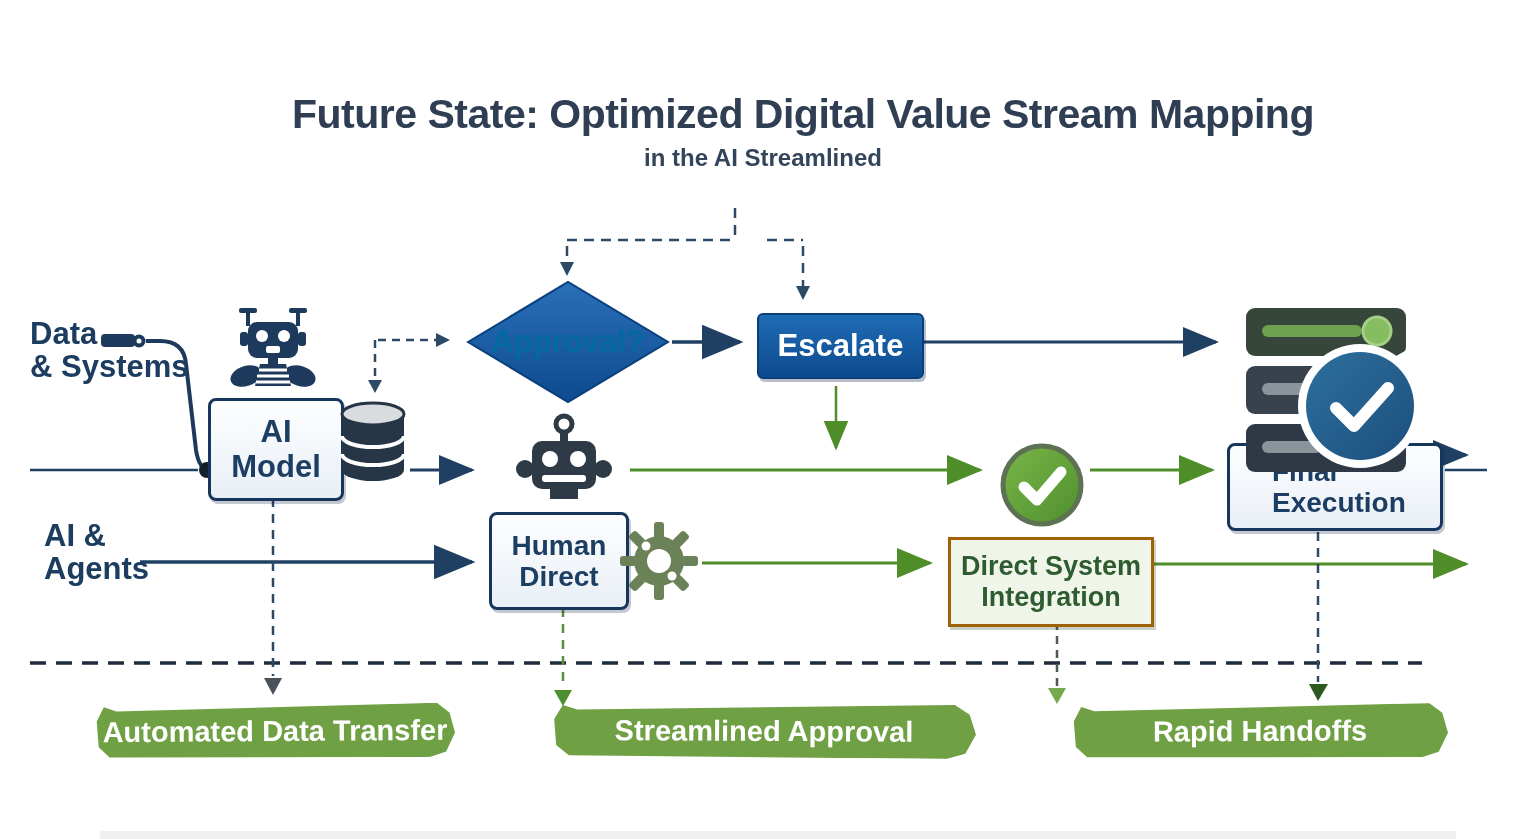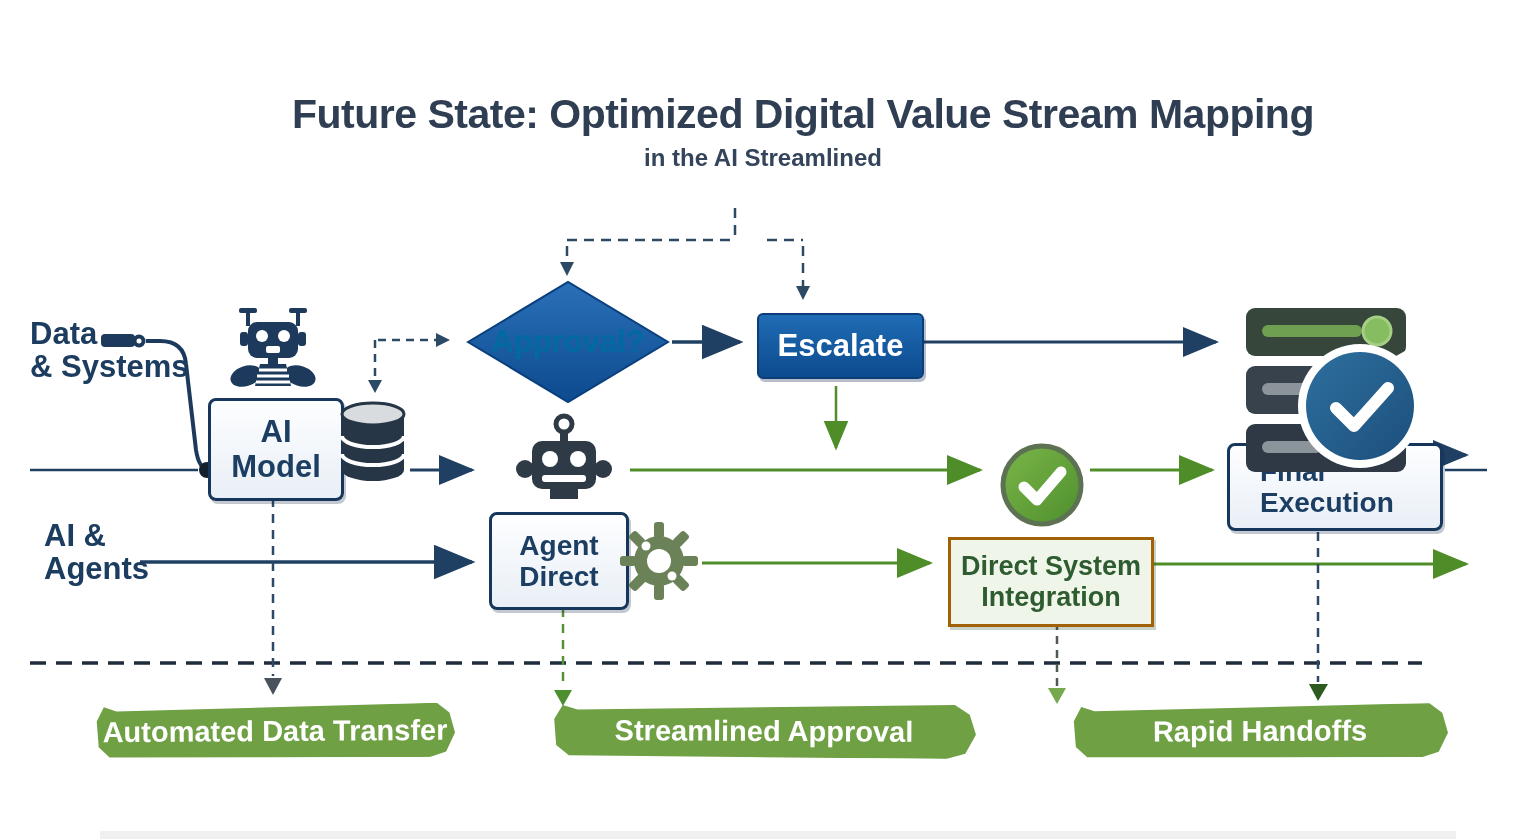--- a/index.html
+++ b/index.html
@@ -16,21 +16,21 @@
   .hr-label{width:100%;text-align:center;line-height:46px;font-size:28px;font-weight:bold;color:#3b506b;}
   
   .lane-label{position:absolute;font-size:31px;font-weight:bold;color:#1c3d60;line-height:1.05;z-index:3;}
   
   .node-box{position:absolute;display:flex;flex-direction:column;align-items:center;justify-content:center;
     border:3px solid #16365c;border-radius:8px;background:linear-gradient(180deg,#fdfeff 0%,#e9eff6 100%);
     box-shadow:2px 3px 0 rgba(20,40,70,0.25);z-index:2;
     font-weight:bold;color:#1c3e63;line-height:1.12;text-align:center;}
   .ai-model-box{left:208px;top:398px;width:130px;height:97px;font-size:31px;}
   .agent-action-box{left:489px;top:512px;width:134px;height:92px;font-size:28px;}
-  .final-execution-box{left:1227px;top:443px;width:216px;height:88px;font-size:28px;align-items:flex-start;padding-left:30px;box-sizing:border-box;text-align:left;}
+  .final-execution-box{left:1227px;top:443px;width:216px;height:88px;font-size:28px;align-items:flex-start;padding-left:42px;box-sizing:border-box;text-align:left;}
   .escalate-box{position:absolute;left:757px;top:313px;width:163px;height:62px;display:flex;align-items:center;justify-content:center;
     background:linear-gradient(180deg,#1f6cb4 0%,#0d4a8e 100%);border:2px solid #0b3e79;border-radius:6px;
     color:#fff;font-size:31px;font-weight:bold;z-index:2;box-shadow:2px 3px 0 rgba(10,40,80,0.3);}
   .dsi-box{position:absolute;left:948px;top:537px;width:200px;height:84px;display:flex;flex-direction:column;align-items:center;justify-content:center;
     background:#eff5e8;border:3px solid #a16207;color:#2e5c30;font-size:27px;font-weight:bold;line-height:1.15;z-index:2;box-shadow:2px 3px 0 rgba(40,70,40,0.25);}
   .diamond-label{position:absolute;left:468px;top:312px;width:200px;height:60px;display:flex;align-items:center;justify-content:center;
     color:#0369a1;font-size:31px;font-weight:bold;z-index:2;}
   
   .banner{position:absolute;height:54px;background:#6fa044;display:flex;align-items:center;justify-content:center;
     color:#fff;font-size:29px;font-weight:bold;z-index:2;
@@ -140,21 +140,21 @@
 
   <div class="diamond-label">
     <span>Approval?</span>
   </div>
 
   <div class="escalate-box">
     <span>Escalate</span>
   </div>
 
   <div class="node-box agent-action-box">
-    <div>Agent</div>
+    <div>Human</div>
     <div>Direct</div>
   </div>
 
   <div class="dsi-box">
     <div>Direct System</div>
     <div>Integration</div>
   </div>
 
   <div class="node-box final-execution-box">
     <div>Final</div>

